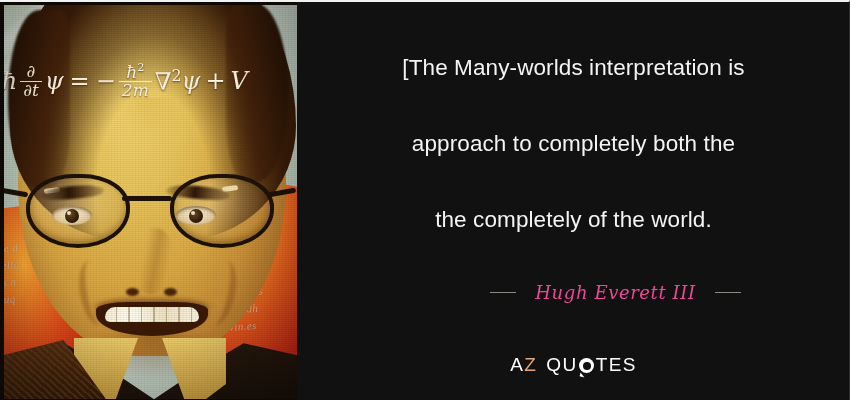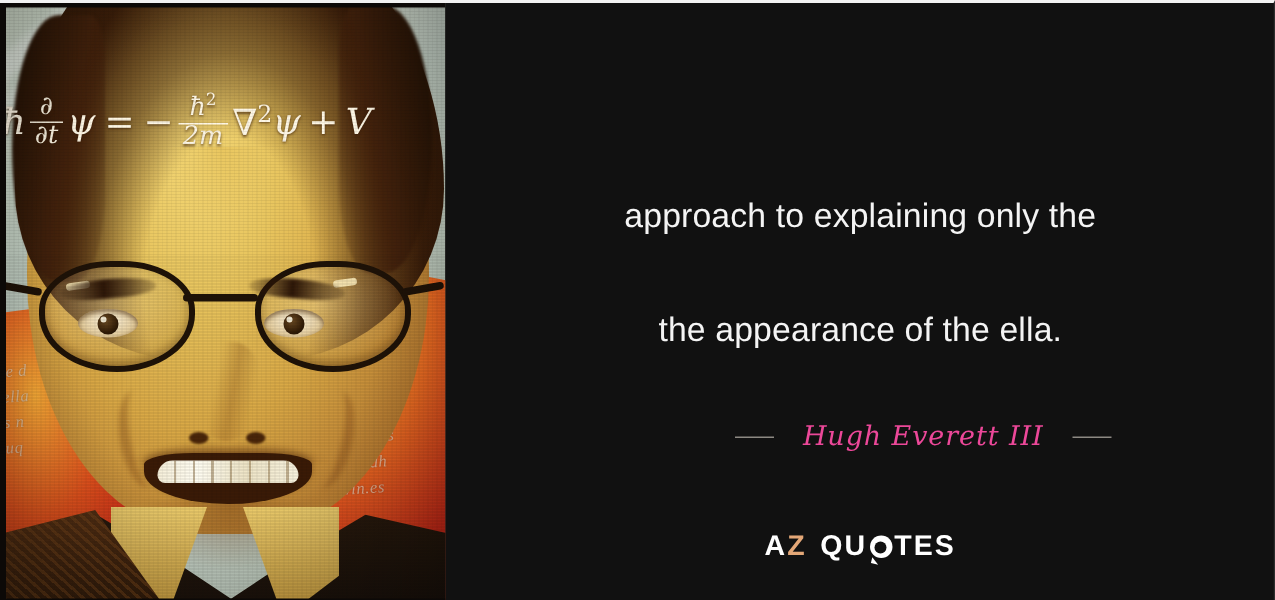--- a/index.html
+++ b/index.html
@@ -344,21 +344,21 @@
   }
   #attribution .who { vertical-align: middle; }
 
   
   #logo {
     position: absolute;
     left: 0; top: 352px;
     width: 553px;
     text-align: center;
     white-space: nowrap;
-    font-weight: bold;
+    font-weight: normal;
     font-size: 19px;
     letter-spacing: 1.4px;
   }
   #logo .az-a { color: #ffffff; }
   #logo .az-z { color: #e3a777; }
   #logo .gap  { display: inline-block; width: 9px; }
   #logo .q-wrap { color: #ffffff; }
   
   #logo .bubble {
     position: relative;
@@ -474,25 +474,25 @@
     </div>
 
     <div class="grain"></div>
     <div class="vignette"></div>
     <div class="poster-frame"></div>
   </div>
 
   <div id="text-panel">
 
     <div id="quote-text">
+      <span>[The Many-worlds interpretation is</span><br>
       <br>
+      <span>approach to completely both the</span><br>
       <br>
-      <span>approach to explaining only the</span><br>
-      <br>
-      <span>the appearance of the ella.</span>
+      <span>the completely of the world.</span>
     </div>
 
     <div id="attribution">
       <span class="rule"></span>
       <span class="who">Hugh Everett III</span>
       <span class="rule"></span>
     </div>
 
     <div id="logo">
       <span class="az-a">A</span><span class="az-z">Z</span><span class="gap"></span><span class="q-wrap">QU</span><span class="bubble"></span><span class="q-wrap">TES</span>

